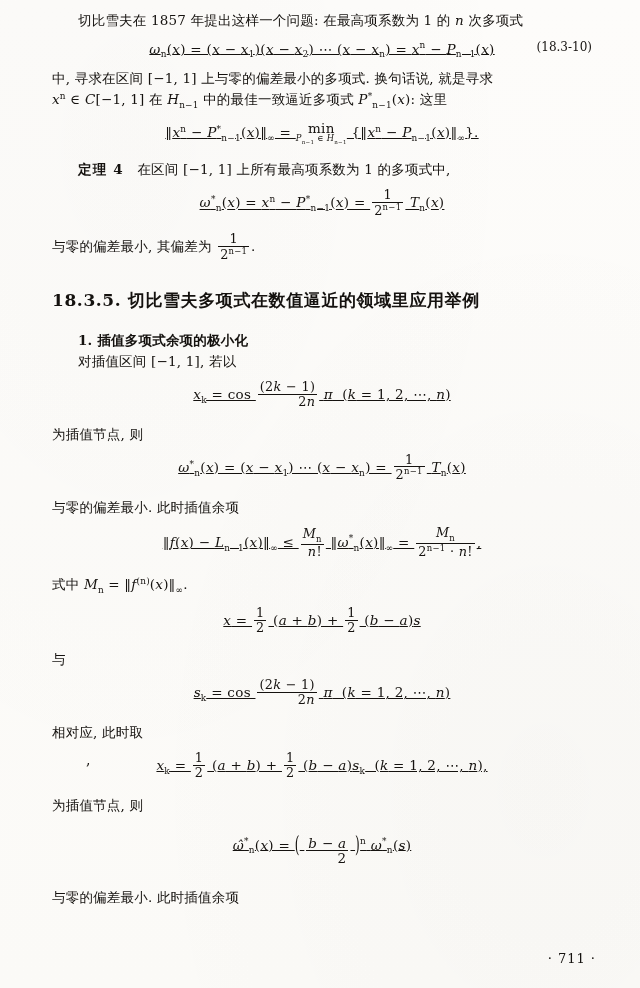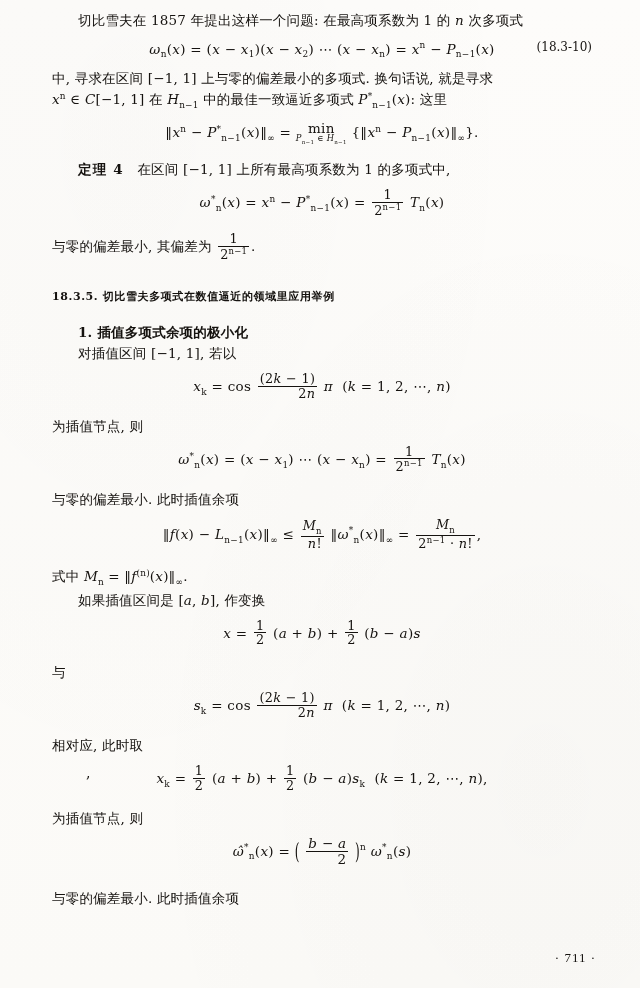--- a/index.html
+++ b/index.html
@@ -56,20 +56,21 @@
     position: relative;
   }
   .eq .num {
     position: absolute;
     right: 0;
     font-size: 12px;
     letter-spacing: 0;
   }
   .eq-inner {
     display: inline-block;
+    text-decoration: underline;
   }
   i, .it {
     font-family: "DejaVu Serif", serif;
     font-style: italic;
   }
   .sup {
     font-size: 0.66em;
     vertical-align: super;
   }
   .sub {
@@ -107,21 +108,21 @@
   }
   .under .top {
     display: block;
   }
   .under .bot {
     display: block;
     font-size: 0.62em;
     margin-top: -1px;
   }
   .sect-head {
-    font-size: 11px;
+    font-size: 17px;
     font-weight: bold;
     letter-spacing: 0.6px;
     margin-top: 26px;
     margin-bottom: 18px;
   }
   .thm {
     font-weight: bold;
   }
   .bold {
     font-weight: bold;
@@ -131,21 +132,20 @@
   }
   .gap-s { height: 9px; }
   .gap-m { height: 14px; }
   .gap-l { height: 20px; }
   .footer {
     position: absolute;
     right: 44px;
     bottom: 22px;
     font-size: 13px;
     letter-spacing: 1px;
-    font-family: Liberation Serif, serif;
   }
   .paren {
     display: inline-block;
     transform: scaleY(1.9);
     font-size: 0.9em;
     position: relative;
     top: -1px;
   }
   .mark {
     position: absolute;
@@ -268,23 +268,20 @@
       </span>
       <span class="num"></span>
     </div>
 
     <div class="gap-m"></div>
 
     <div class="para">
       式中 <i>M</i><span class="sub">n</span> = ‖<i>f</i><span class="sup">(n)</span>(<i>x</i>)‖<span class="sub">∞</span>.
     </div>
 
-    <div class="para indent">
-      如果插值区间是 [<i>a</i>, <i>b</i>], 作变换
-    </div>
 
     <div class="gap-s"></div>
 
     <div class="eq">
       <span class="eq-inner">
         <i>x</i> =
         <span class="frac bigfrac"><span class="nu">1</span><span class="de">2</span></span>
         (<i>a</i> + <i>b</i>) +
         <span class="frac bigfrac"><span class="nu">1</span><span class="de">2</span></span>
         (<i>b</i> − <i>a</i>)<i>s</i>
@@ -329,21 +326,21 @@
     <div class="para">
       为插值节点, 则
     </div>
 
     <div class="gap-s"></div>
 
     <div class="eq">
       <span class="eq-inner">
         <i>ω̂</i><span class="sup">*</span><span class="sub">n</span>(<i>x</i>) =
         <span class="paren">(</span>
-        <span class="frac bigfrac" style="font-size:1em;"><span class="nu"><i>b</i> − <i>a</i></span><span class="de">2</span></span>
+        <span class="frac bigfrac" style="font-size:1em;margin-top:12px;"><span class="nu"><i>b</i> − <i>a</i></span><span class="de">2</span></span>
         <span class="paren">)</span><span class="sup">n</span>
         <i>ω</i><span class="sup">*</span><span class="sub">n</span>(<i>s</i>)
       </span>
     </div>
 
     <div class="gap-l"></div>
 
     <div class="para">
       与零的偏差最小. 此时插值余项
     </div>

